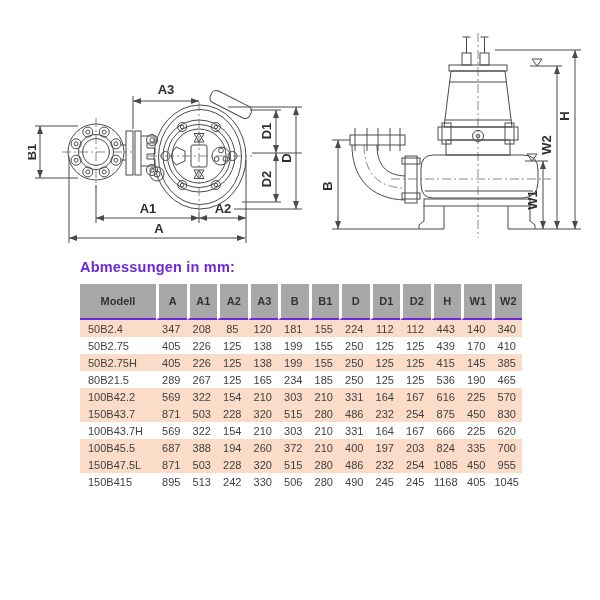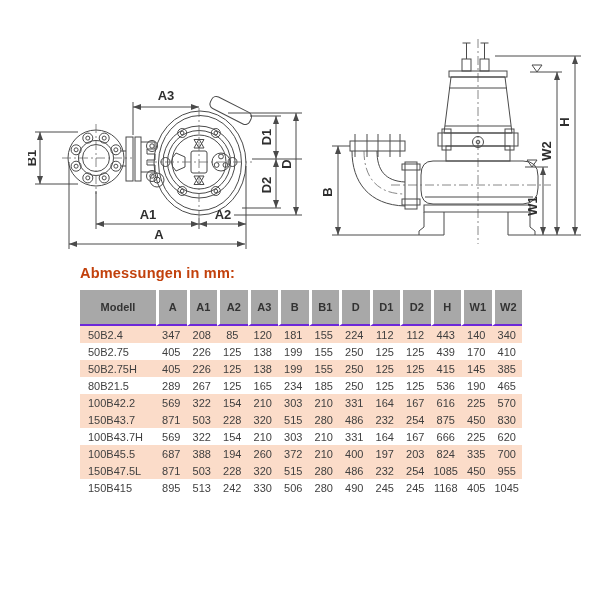--- a/index.html
+++ b/index.html
@@ -1,25 +1,25 @@
 <!DOCTYPE html>
 <html><head>
 <meta charset="utf-8">
 <style>
   html,body{margin:0;padding:0;}
   body{
     width:600px;height:600px;position:relative;background:#ffffff;
     font-family:"Liberation Sans", sans-serif;color:#3d3d3d;overflow:hidden;
   }
-  .stage{position:absolute;inset:0;margin-top:6px;}
+  .stage{position:absolute;inset:0;}
   .drawing{position:absolute;}
   #drawing-top-view{left:28px;top:30px;}
   #drawing-side-view{left:315px;top:23px;}
   .table-title{
-    position:absolute;left:80px;top:259px;font-size:14.5px;font-weight:700;color:#c2410c;
+    position:absolute;left:80px;top:259px;font-size:14.5px;font-weight:700;color:#6d28d9;
     letter-spacing:.2px;
   }
   .dim-table-wrap{position:absolute;left:80px;top:284px;width:442px;}
   table.dim-table{border-collapse:separate;border-spacing:0;width:442px;table-layout:fixed;}
   table.dim-table th{
     background:#a8a8a8;color:#333;font-size:11px;font-weight:700;
     height:34px;text-align:center;vertical-align:middle;border-left:3px solid #fff;
     border-bottom:2px solid #6d28d9;padding:0;overflow:hidden;
   }
   table.dim-table th:first-child{border-left:none;width:76px;text-align:center;}

